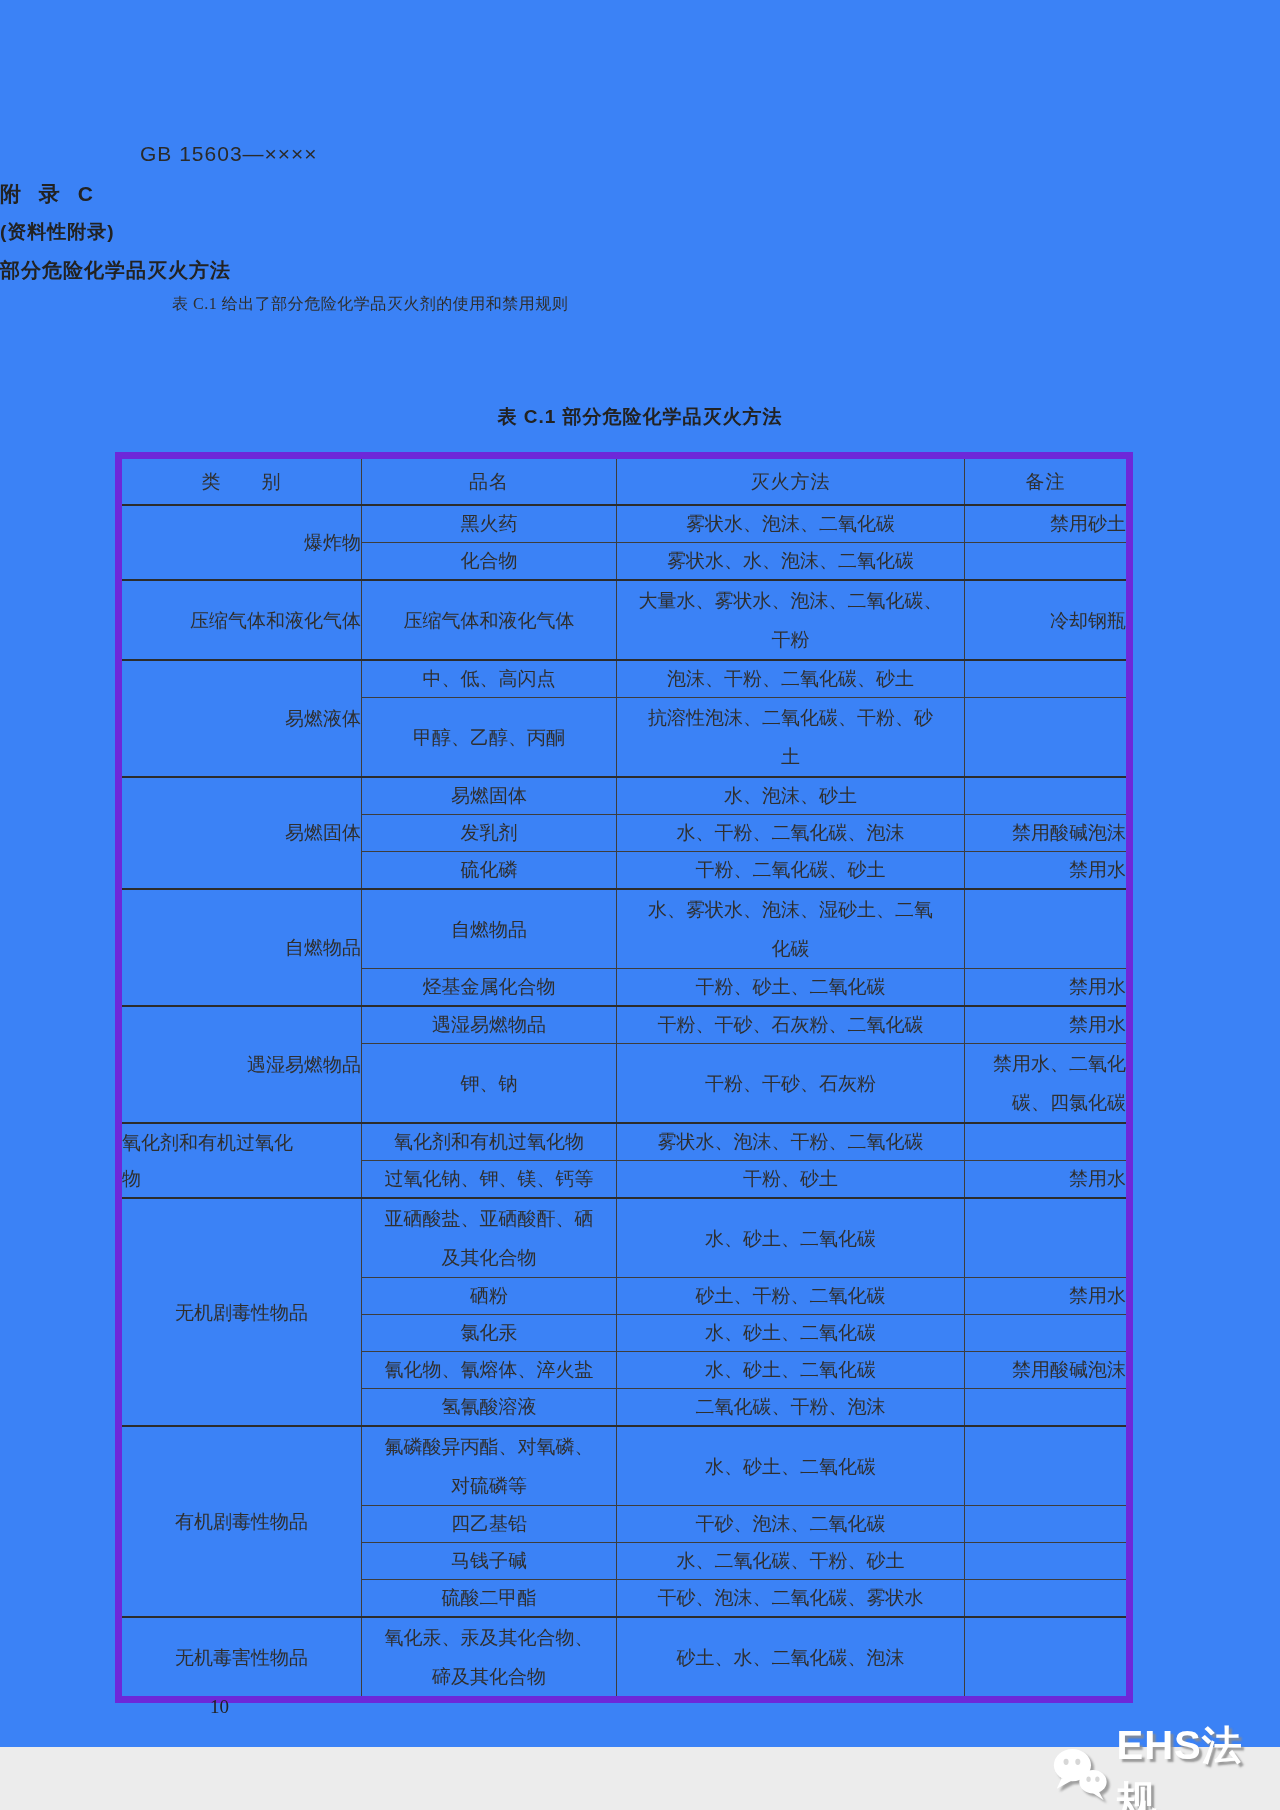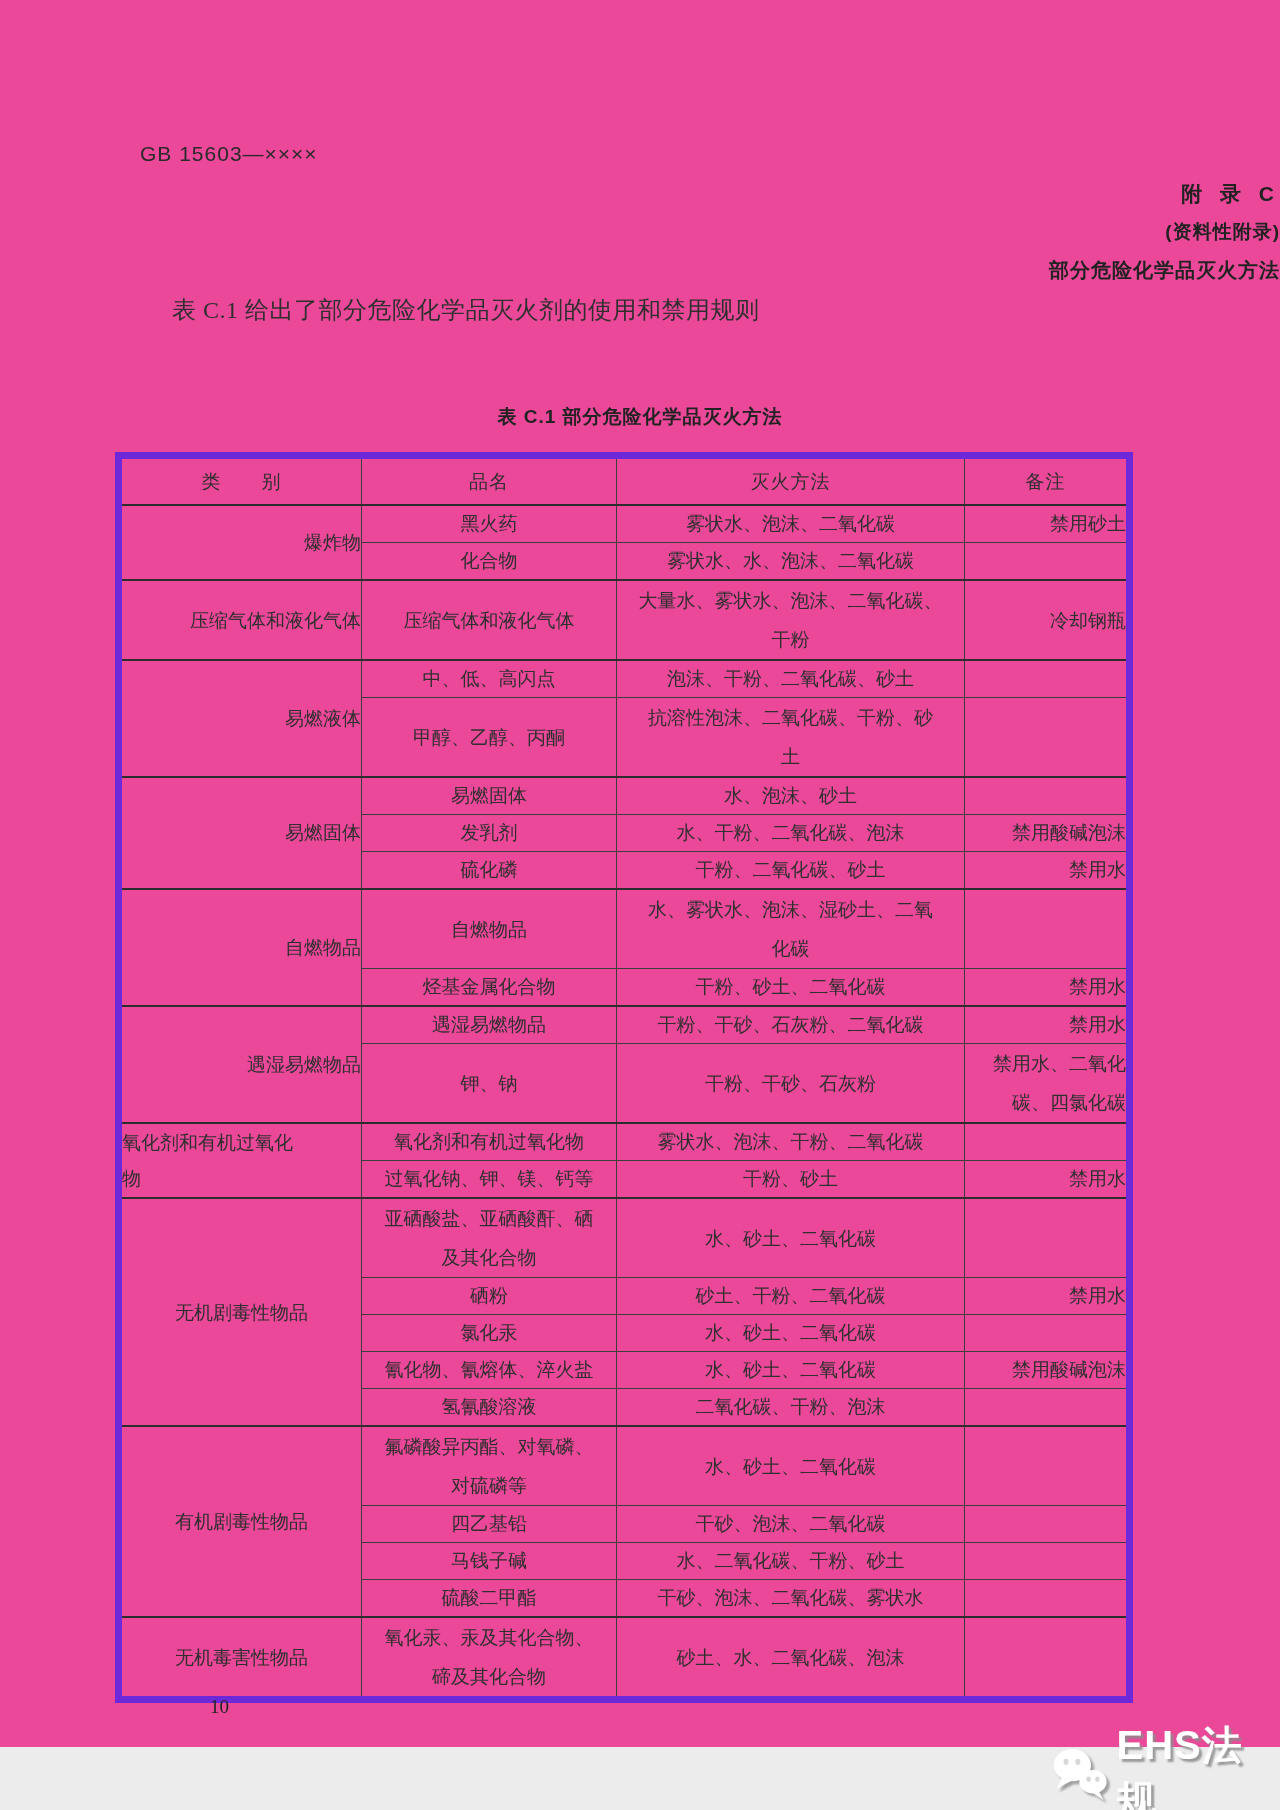--- a/index.html
+++ b/index.html
@@ -1,31 +1,31 @@
 <!DOCTYPE html>
 <html><head>
 <meta charset="utf-8">
 <style>
   html,body { margin:0; padding:0; background:#ffffff; }
   .page {
-    position:relative; width:1280px; height:1810px; background:#ec4899;
+    position:relative; width:1280px; height:1810px; background:#3b82f6;
     font-family:"Liberation Serif", serif; color:#333; overflow:hidden;
   }
   
   .doc-number {
     position:absolute; left:140px; top:142px;
     font-family:"Liberation Sans", sans-serif; font-size:21px; letter-spacing:1px; color:#2a2a2a;
   }
-  .h-line { position:absolute; left:0; right:0; text-align:right; font-weight:bold; color:#222;
+  .h-line { position:absolute; left:0; right:0; text-align:left; font-weight:bold; color:#222;
             font-family:"Liberation Sans", sans-serif; }
   .h-appendix  { top:180px; font-size:21px; letter-spacing:6px; }
   .h-type      { top:219px; font-size:19px; letter-spacing:1px; }
   .h-title     { top:257px; font-size:20px; letter-spacing:1px; }
   .intro {
-    position:absolute; left:172px; top:294px; font-size:24px; color:#2f2f2f; letter-spacing:0.5px;
+    position:absolute; left:172px; top:294px; font-size:16px; color:#2f2f2f; letter-spacing:0.5px;
   }
   .tbl-caption {
     position:absolute; left:0; right:0; top:404px; text-align:center;
     font-family:"Liberation Sans", sans-serif; font-weight:bold; font-size:19px; color:#222; letter-spacing:1px;
   }
   
   table.chem {
     position:absolute; left:115px; top:452px; width:1011px;
     border-collapse:collapse; table-layout:fixed;
     border:7px solid #6d28d9;

